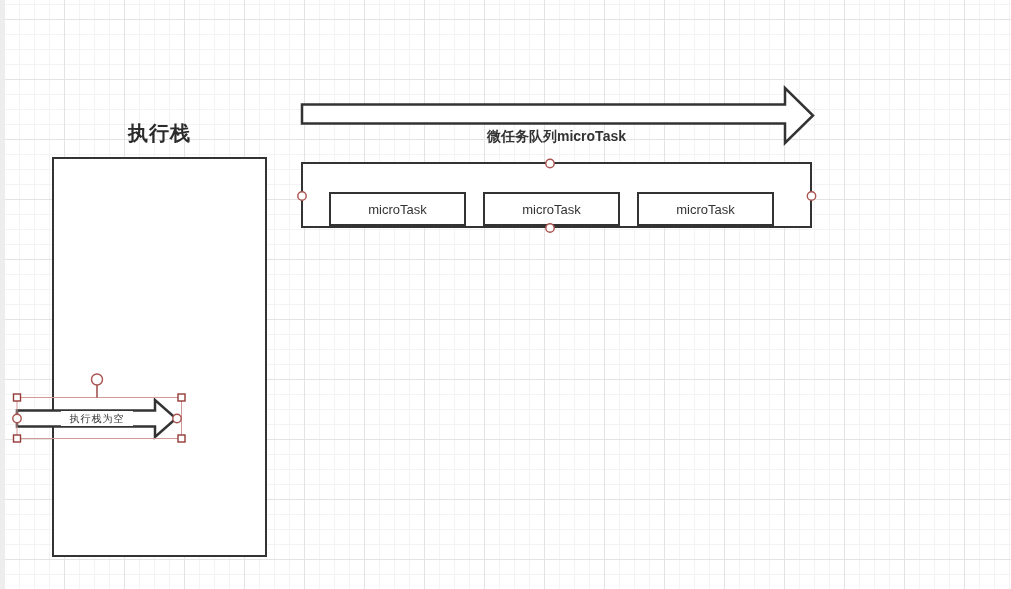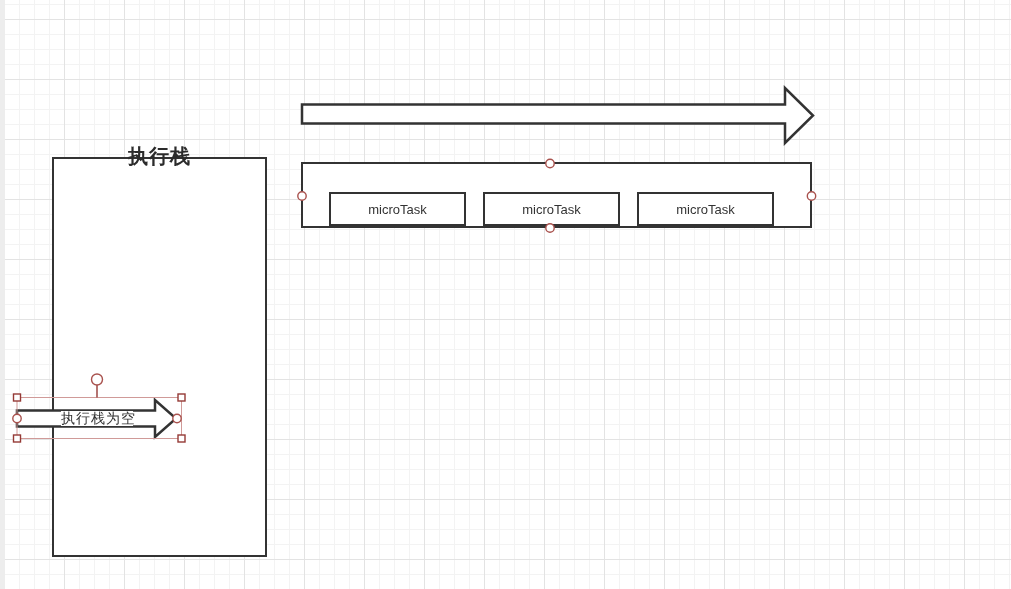--- a/index.html
+++ b/index.html
@@ -33,21 +33,21 @@
     background:#ededed;
   }
   .stack-rect{
     position:absolute;left:52px;top:157px;width:215px;height:400px;
     box-sizing:border-box;border:2.5px solid var(--shape-stroke);
     background:var(--shape-fill);
   }
   .stack-title{
     position:absolute;left:52px;top:120px;width:215px;height:26px;
     text-align:center;font-size:20px;font-weight:bold;color:var(--title-text);
-    line-height:26px;letter-spacing:1px;margin-top:23px;
+    line-height:26px;letter-spacing:1px;
   }
   .queue-container{
     position:absolute;left:301px;top:162px;width:511px;height:66px;
     box-sizing:border-box;border:2.5px solid var(--shape-stroke);
     background:var(--shape-fill);
   }
   .queue-title{
     position:absolute;left:301px;top:128px;width:511px;height:16px;
     text-align:center;font-size:14px;font-weight:bold;color:var(--text);
     line-height:16px;
@@ -67,35 +67,36 @@
     pointer-events:none;
   }
   .shape{fill:var(--shape-fill);stroke:var(--shape-stroke);stroke-width:2.5;stroke-linejoin:miter;}
   .sel-box{fill:none;stroke:var(--selection-box);stroke-width:1;}
   .sel-square{fill:#ffffff;stroke:var(--selection-handle);stroke-width:1.4;}
   .sel-circle{fill:#ffffff;stroke:var(--selection-endpoint);stroke-width:1.4;}
   .conn-circle{fill:#ffffff;stroke:var(--selection-endpoint);stroke-width:1.4;}
   .rot-stem{stroke:var(--selection-handle);stroke-width:1.4;}
   .arrow-label{
     position:absolute;left:61px;top:411px;width:72px;height:15px;
-    text-align:center;font-size:14px;color:var(--text);
+    text-align:center;font-size:10px;color:var(--text);
     line-height:15px;background:#ffffff;white-space:nowrap;letter-spacing:1px;
   }
 </style>
 </head>
 <body>
 
 <div class="canvas">
 
   <div class="left-strip"></div>
 
   <div class="stack-rect"></div>
   <div class="stack-title">执行栈</div>
 
   <div class="queue-container"></div>
+  <div class="queue-title">微任务队列microTask</div>
   <div class="micro-box b1">
     <span>microTask</span>
   </div>
   <div class="micro-box b2">
     <span>microTask</span>
   </div>
   <div class="micro-box b3">
     <span>microTask</span>
   </div>
 

